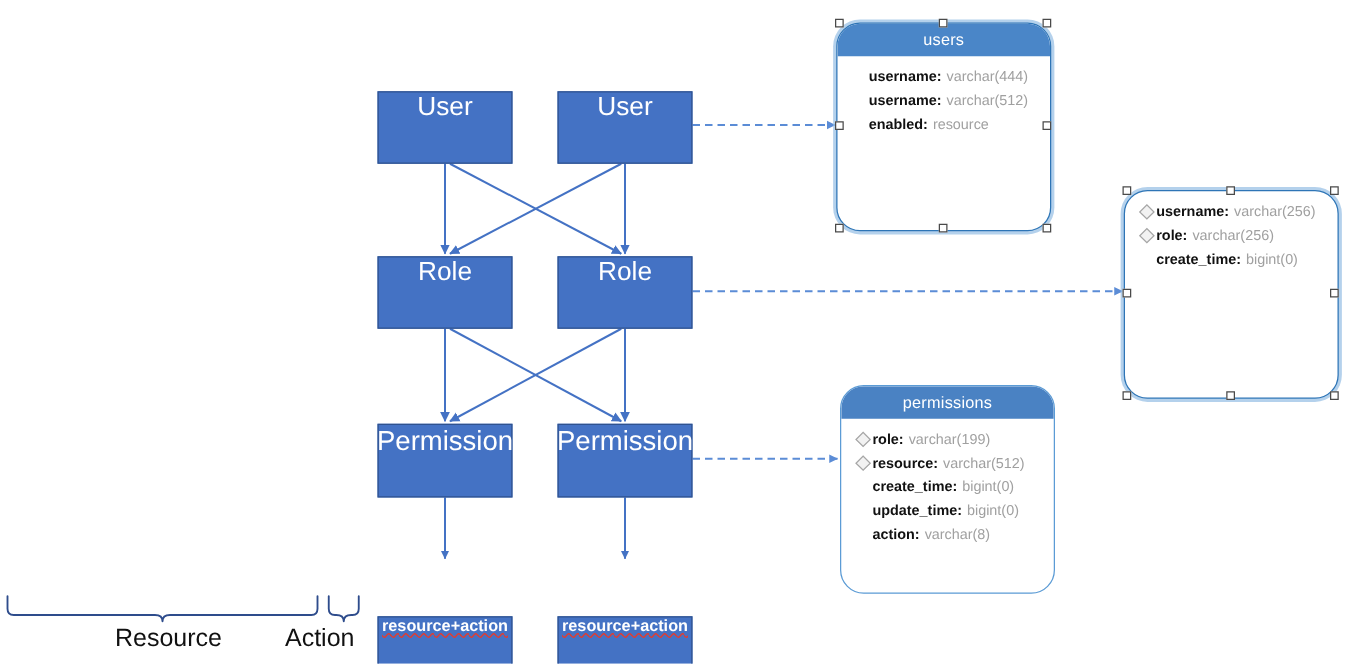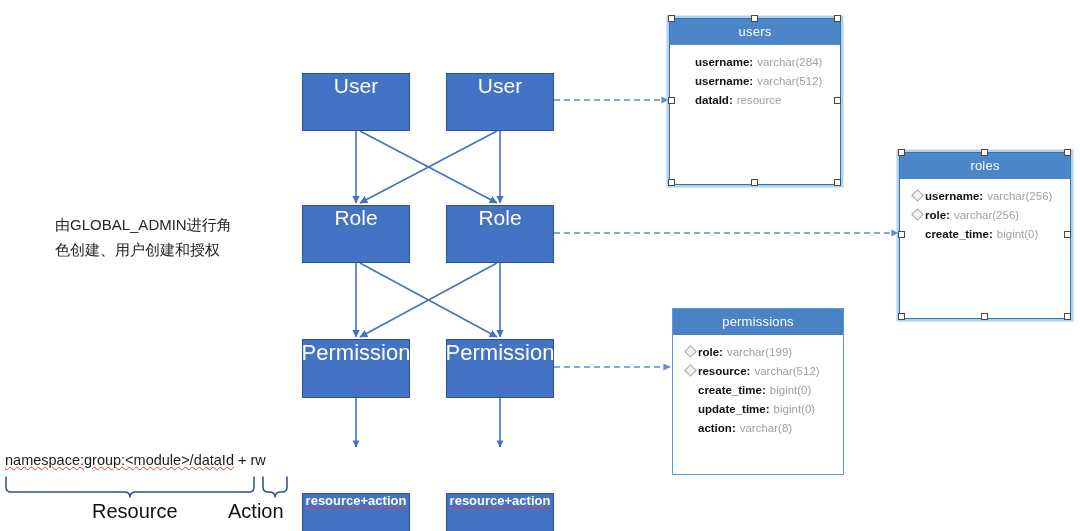--- a/index.html
+++ b/index.html
@@ -72,21 +72,21 @@
     color: #111111;
     white-space: nowrap;
   }
 
   
   .dbtable {
     position: absolute;
     box-sizing: border-box;
     background: #ffffff;
     border: 1.6px solid #5B9BD5;
-    border-radius: 0;
+    border-radius: 19px;
     overflow: hidden;
   }
   .dbtable.selected {
     border-color: #2E75B6;
     box-shadow: 0 0 0 2.5px rgba(155,194,230,0.75);
   }
   .db-head {
     background: #4A82C3;
     color: #ffffff;
     font-size: 13px;
@@ -211,66 +211,60 @@
   </div>
 
   <div class="flowbox mid" style="left:446px; top:339px; width:108px; height:59px;">
     <span>Permission</span>
   </div>
 
   <div class="flowbox small" style="left:446px; top:449px; width:108px; height:45px;">
     <span class="spell">resource+action</span>
   </div>
 
-  <div class="note" style="left:55px; top:213px; width:230px;">由GLOBAL_ADMIN进行角
-色创建、用户创建和授权</div>
-
-  <div class="legend-text" style="left:5px; top:452px;">
-    <span class="spell">namespace:group:&lt;module&gt;/dataId</span><span> + </span><span>rw</span>
-  </div>
+
 
   <div class="legend-label" style="left:92px; top:500px;">Resource</div>
 
   <div class="legend-label" style="left:228px; top:500px;">Action</div>
 
   <div class="dbtable selected" style="left:669px; top:18px; width:172px; height:167px;">
     <div class="db-head">users</div>
     <div class="db-body">
       <div class="db-row">
         <span class="key-slot"></span>
         <span class="fname">username</span>
           <span class="fsep">:</span>
-        <span class="ftype">varchar(284)</span>
+        <span class="ftype">varchar(444)</span>
       </div>
       <div class="db-row">
         <span class="key-slot"></span>
         <span class="fname">username</span>
           <span class="fsep">:</span>
         <span class="ftype">varchar(512)</span>
       </div>
       <div class="db-row">
         <span class="key-slot"></span>
-        <span class="fname">dataId</span>
+        <span class="fname">enabled</span>
           <span class="fsep">:</span>
         <span class="ftype">resource</span>
       </div>
     </div>
   </div>
 
   <div class="handle" style="left:668px;  top:15px;"></div>
   <div class="handle" style="left:751px;  top:15px;"></div>
   <div class="handle" style="left:834px;  top:15px;"></div>
   <div class="handle" style="left:668px;  top:97px;"></div>
   <div class="handle" style="left:834px;  top:97px;"></div>
   <div class="handle" style="left:668px;  top:179px;"></div>
   <div class="handle" style="left:751px;  top:179px;"></div>
   <div class="handle" style="left:834px;  top:179px;"></div>
 
   <div class="dbtable selected" style="left:899px; top:152px; width:172px; height:167px;">
-    <div class="db-head">roles</div>
     <div class="db-body">
       <div class="db-row">
         <span class="key-slot">
           <span class="diamond"></span>
         </span>
         <span class="fname">username</span>
           <span class="fsep">:</span>
         <span class="ftype">varchar(256)</span>
       </div>
       <div class="db-row">

